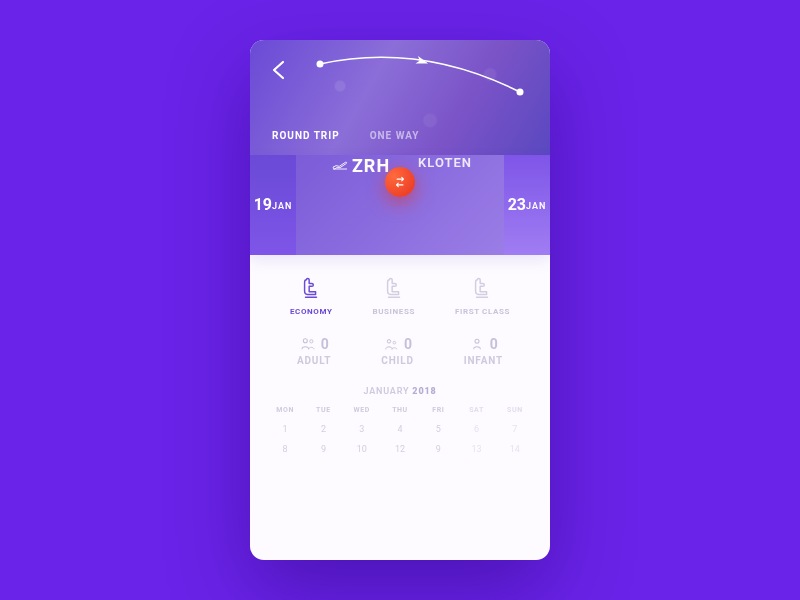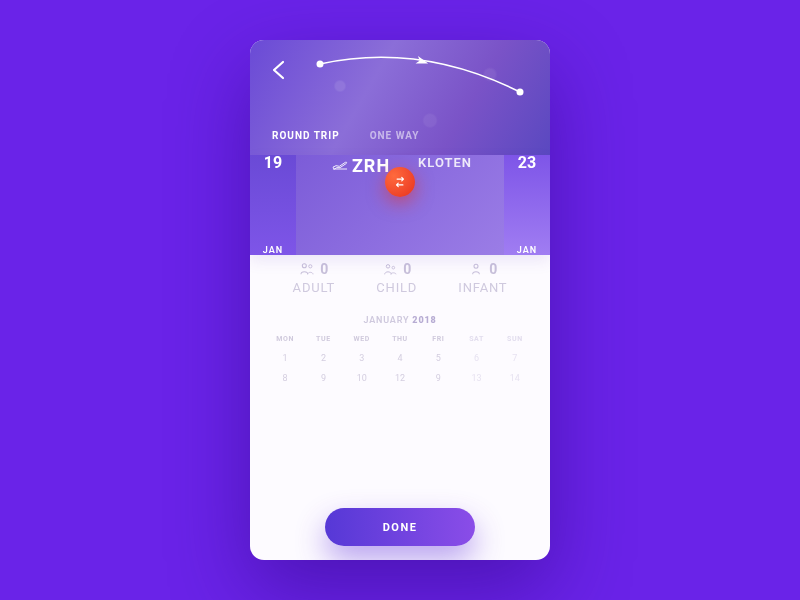--- a/index.html
+++ b/index.html
@@ -9,21 +9,21 @@
   .map-texture{position:absolute;inset:0;opacity:0.25;background:
     radial-gradient(circle at 30% 40%,rgba(255,255,255,.4) 0 2%,transparent 3%),
     radial-gradient(circle at 60% 70%,rgba(255,255,255,.25) 0 3%,transparent 4%),
     radial-gradient(circle at 80% 30%,rgba(255,255,255,.3) 0 2%,transparent 3%);}
   .back-btn{position:absolute;top:18px;left:18px;width:24px;height:24px;color:#fff;cursor:pointer;}
   .route-svg{position:absolute;top:12px;left:60px;right:20px;height:50px;}
   .trip-tabs{position:absolute;bottom:14px;left:22px;display:flex;gap:30px;}
   .trip-tab{font-size:10px;font-weight:700;letter-spacing:1px;color:rgba(255,255,255,0.55);cursor:pointer;}
   .trip-tab.active{color:#fff;}
   .route-row{height:100px;display:flex;align-items:stretch;background:#fff;position:relative;box-shadow:0 6px 14px rgba(90,50,190,0.1);}
-  .date-chip{flex:0 0 46px;background:linear-gradient(180deg,#6a4ad6,#7e55e8);color:#fff;display:flex;flex-direction:column;align-items:center;justify-content:space-between;}
+  .date-chip{flex:0 0 46px;background:linear-gradient(180deg,#6a4ad6,#7e55e8);color:#fff;display:flex;flex-direction:row;align-items:center;justify-content:center;}
   .date-chip.right{background:linear-gradient(180deg,#7e55e8,#a07df2);}
   .date-day{font-size:16px;font-weight:700;line-height:1;}
   .date-mon{font-size:9px;font-weight:600;letter-spacing:1px;margin-top:2px;}
   .city-card{flex:1;position:relative;display:flex;justify-content:center;gap:4px;padding:0 14px;overflow:hidden;}
   .city-card.origin{background:linear-gradient(135deg,#7c5cd8 0%,#9b7de6 100%);}
   .city-card.dest{background:linear-gradient(135deg,#6d50d6 0%,#5b4bd4 100%);}
   .city-overlay{position:absolute;inset:0;background:
     linear-gradient(0deg,rgba(60,40,160,0.35),rgba(60,40,160,0.35)),
     repeating-linear-gradient(90deg,rgba(255,255,255,0.06) 0 2px,transparent 2px 12px);}
   .city-card>*{position:relative;z-index:1;color:#fff;}
@@ -34,21 +34,21 @@
   .class-row{display:flex;justify-content:space-around;padding:22px 20px 14px;}
   .class-item{display:flex;flex-direction:column;align-items:center;gap:6px;cursor:pointer;}
   .class-item .lbl{font-size:8px;font-weight:700;letter-spacing:0.6px;color:#c9c2da;}
   .class-item.active .lbl{color:#6a4ad6;}
   .seat-icon{width:22px;height:24px;}
   .pax-row{display:flex;justify-content:space-around;padding:6px 22px 16px;}
   .pax-item{display:flex;flex-direction:column;align-items:center;gap:3px;cursor:pointer;}
   .pax-top{display:flex;align-items:center;gap:5px;}
   .pax-icon{width:16px;height:16px;}
   .pax-count{font-size:14px;font-weight:700;color:#c8c0da;}
-  .pax-lbl{font-size:13px;font-weight:400;letter-spacing:0.8px;color:#cfc9de;}
+  .pax-lbl{font-size:10px;font-weight:700;letter-spacing:0.8px;color:#cfc9de;}
   .cal-title{text-align:center;font-size:9px;font-weight:600;letter-spacing:0.8px;color:#cfc9de;margin-top:4px;}
   .cal-title b{color:#b7acd3;}
   .cal-grid{display:grid;grid-template-columns:repeat(7,1fr);gap:2px 12px;padding:10px 22px 2px;text-align:center;}
   .dow{font-size:7px;font-weight:700;letter-spacing:0.6px;color:#d0cadd;}
   .dow.weekend{color:#e2ddee;text-align:center;}
   .daynum{font-size:9px;color:#d4cee0;padding-top:8px;}
   .daynum.weekend{color:#e7e2f1;}
   .done-btn{position:absolute;bottom:14px;left:50%;transform:translateX(-50%);width:150px;height:38px;border-radius:20px;background:linear-gradient(90deg,#5638d6,#8a4de8);color:#fff;font-size:11px;font-weight:700;letter-spacing:1.5px;display:flex;align-items:center;justify-content:center;cursor:pointer;box-shadow:0 14px 30px rgba(100,50,220,0.45);}
 </style>
 </head>
@@ -94,20 +94,40 @@
       <div class="date-day">23</div>
       <div class="date-mon">JAN</div>
     </div>
     <div class="swap-btn">
       <svg width="14" height="14" viewBox="0 0 24 24">
           <path d="M7 7 H18 M18 7 L15 4 M18 7 L15 10 M17 17 H6 M6 17 L9 14 M6 17 L9 20" fill="none" stroke="#fff" stroke-width="2" stroke-linecap="round" stroke-linejoin="round"></path>
         </svg>
     </div>
   </div>
 
+  <div class="class-row">
+    <div class="class-item active">
+      <svg class="seat-icon" viewBox="0 0 24 26">
+          <path d="M7 3 C7 1 10 1 10 3 L10 7 L13 7 C15 7 15 10 13 10 L10 10 L10 16 L17 16 L17 19 L8 19 C6 19 5 17 5 15 L5 6 C5 4 6 3 7 3 Z M6 22 H18" fill="none" stroke="#6a4ad6" stroke-width="1.6" stroke-linecap="round" stroke-linejoin="round"></path>
+        </svg>
+      <div class="lbl">ECONOMY</div>
+    </div>
+    <div class="class-item">
+      <svg class="seat-icon" viewBox="0 0 24 26">
+          <path d="M7 3 C7 1 10 1 10 3 L10 7 L13 7 C15 7 15 10 13 10 L10 10 L10 16 L17 16 L17 19 L8 19 C6 19 5 17 5 15 L5 6 C5 4 6 3 7 3 Z M6 22 H18" fill="none" stroke="#d3cde2" stroke-width="1.6" stroke-linecap="round" stroke-linejoin="round"></path>
+        </svg>
+      <div class="lbl">BUSINESS</div>
+    </div>
+    <div class="class-item">
+      <svg class="seat-icon" viewBox="0 0 24 26">
+          <path d="M7 3 C7 1 10 1 10 3 L10 7 L13 7 C15 7 15 10 13 10 L10 10 L10 16 L17 16 L17 19 L8 19 C6 19 5 17 5 15 L5 6 C5 4 6 3 7 3 Z M6 22 H18" fill="none" stroke="#d3cde2" stroke-width="1.6" stroke-linecap="round" stroke-linejoin="round"></path>
+        </svg>
+      <div class="lbl">FIRST CLASS</div>
+    </div>
+  </div>
 
   <div class="pax-row">
     <div class="pax-item">
       <div class="pax-top">
         <svg class="pax-icon" viewBox="0 0 24 24">
             <circle cx="8" cy="7" r="3" fill="none" stroke="#c8c0da" stroke-width="1.6"></circle>
             <path d="M3 20 C3 15 13 15 13 20" fill="none" stroke="#c8c0da" stroke-width="1.6"></path>
             <circle cx="17" cy="8" r="2.4" fill="none" stroke="#c8c0da" stroke-width="1.4"></circle>
             <path d="M13 20 C13 16 21 16 21 20" fill="none" stroke="#c8c0da" stroke-width="1.4"></path>
           </svg>
@@ -160,14 +180,13 @@
       <div class="daynum weekend">7</div>
       <div class="daynum">8</div>
       <div class="daynum">9</div>
       <div class="daynum">10</div>
       <div class="daynum">12</div>
       <div class="daynum">9</div>
       <div class="daynum weekend">13</div>
       <div class="daynum weekend">14</div>
     </div>
 
-  <div class="done-btn">DONE</div>
 </div>
 
 </body></html>

